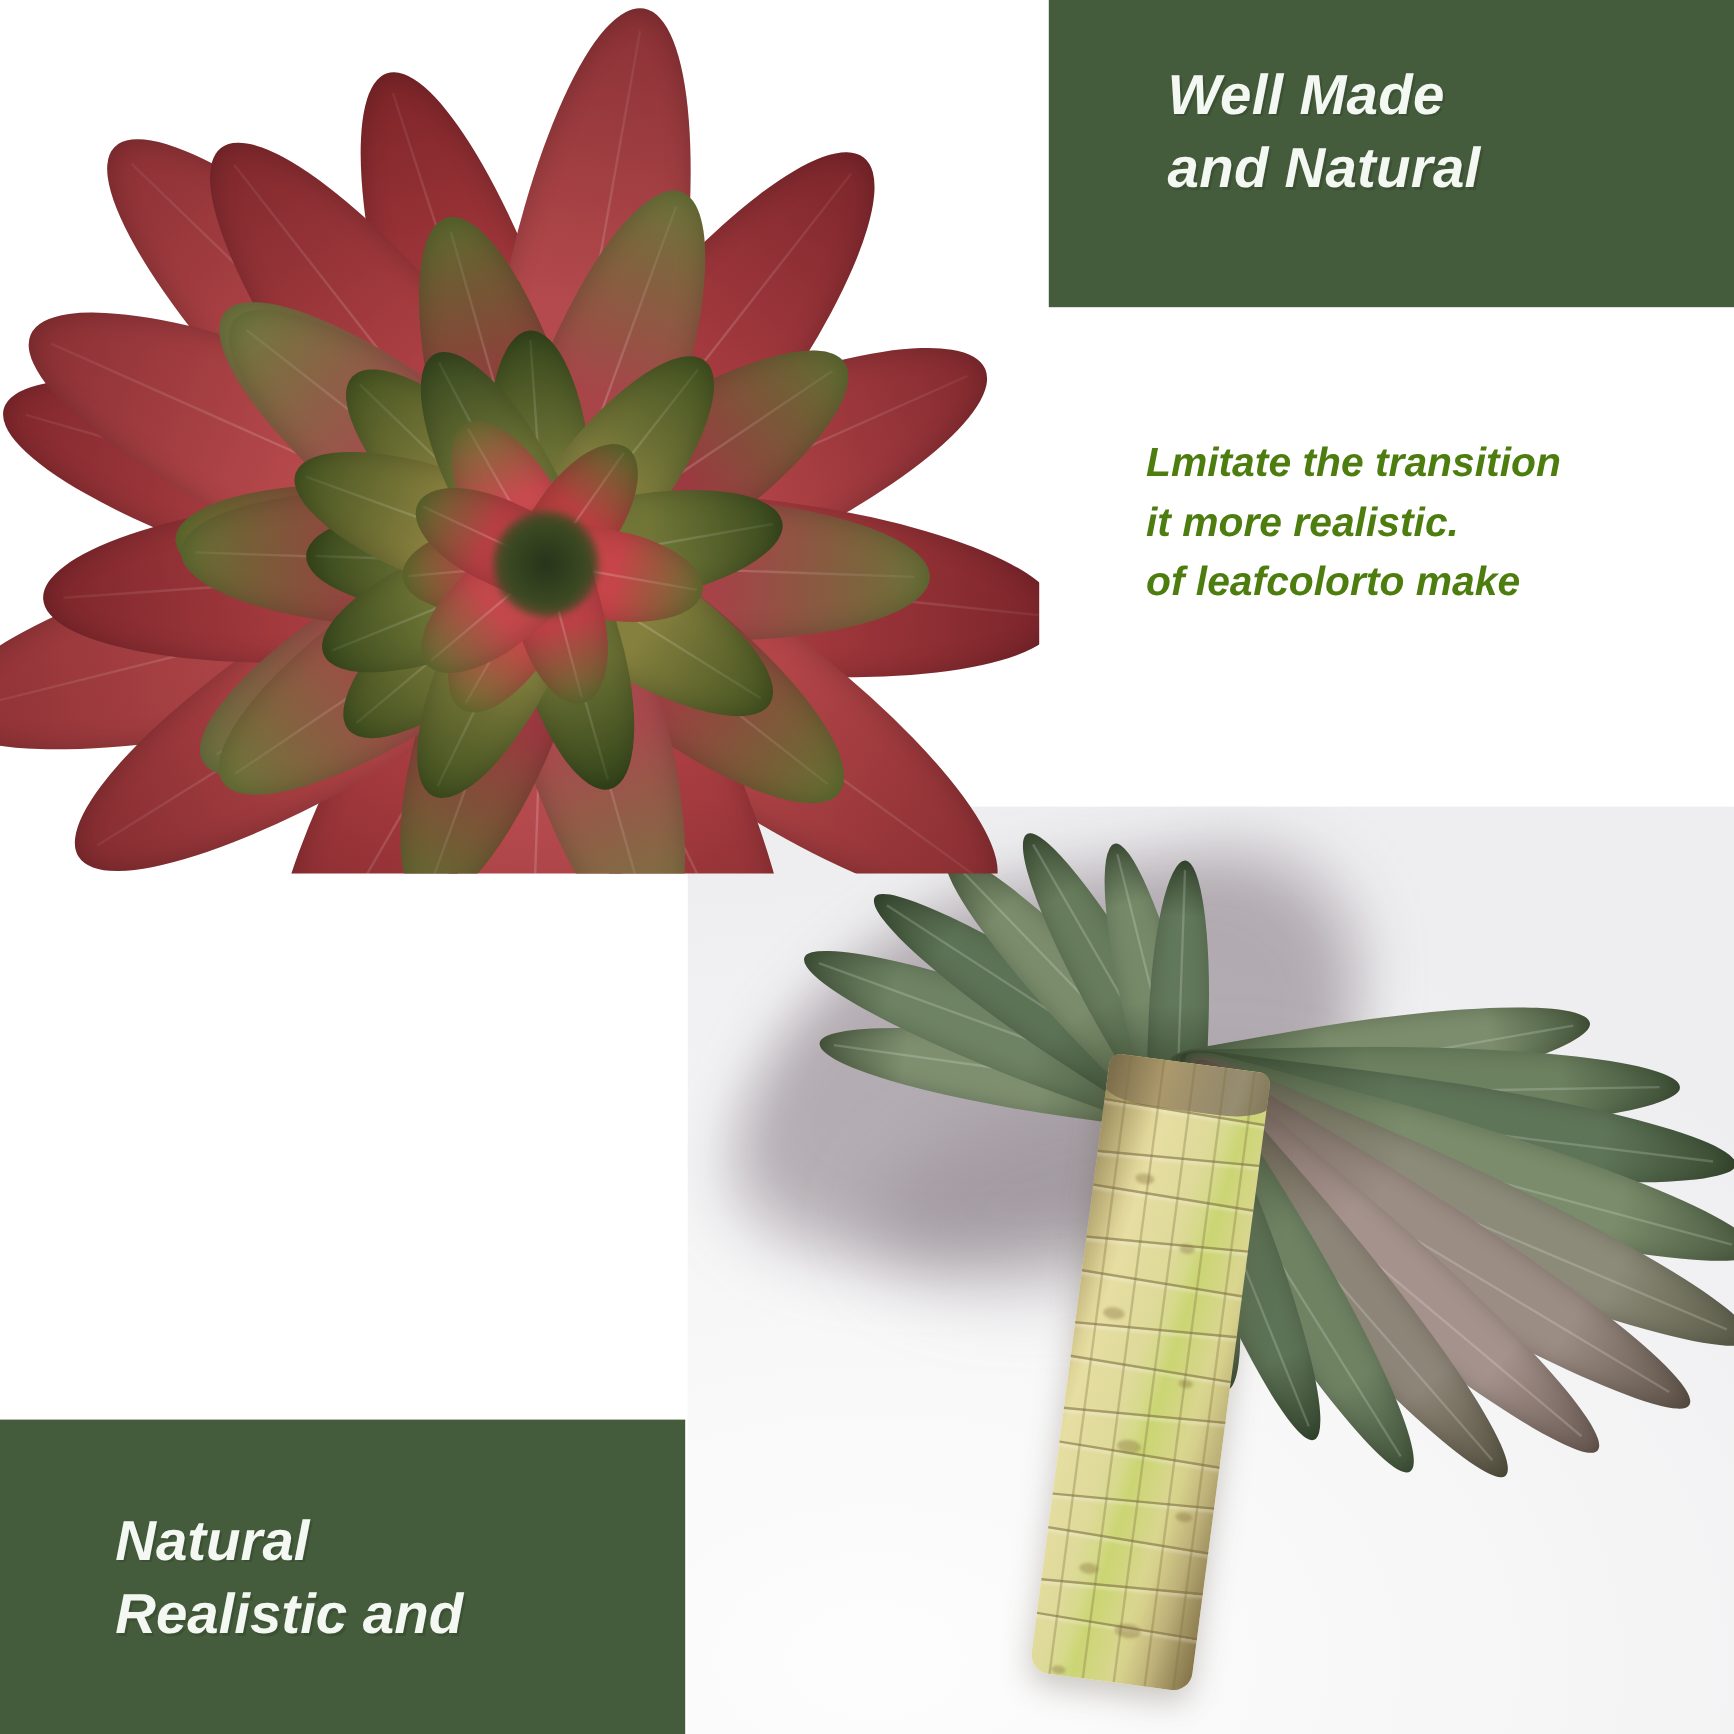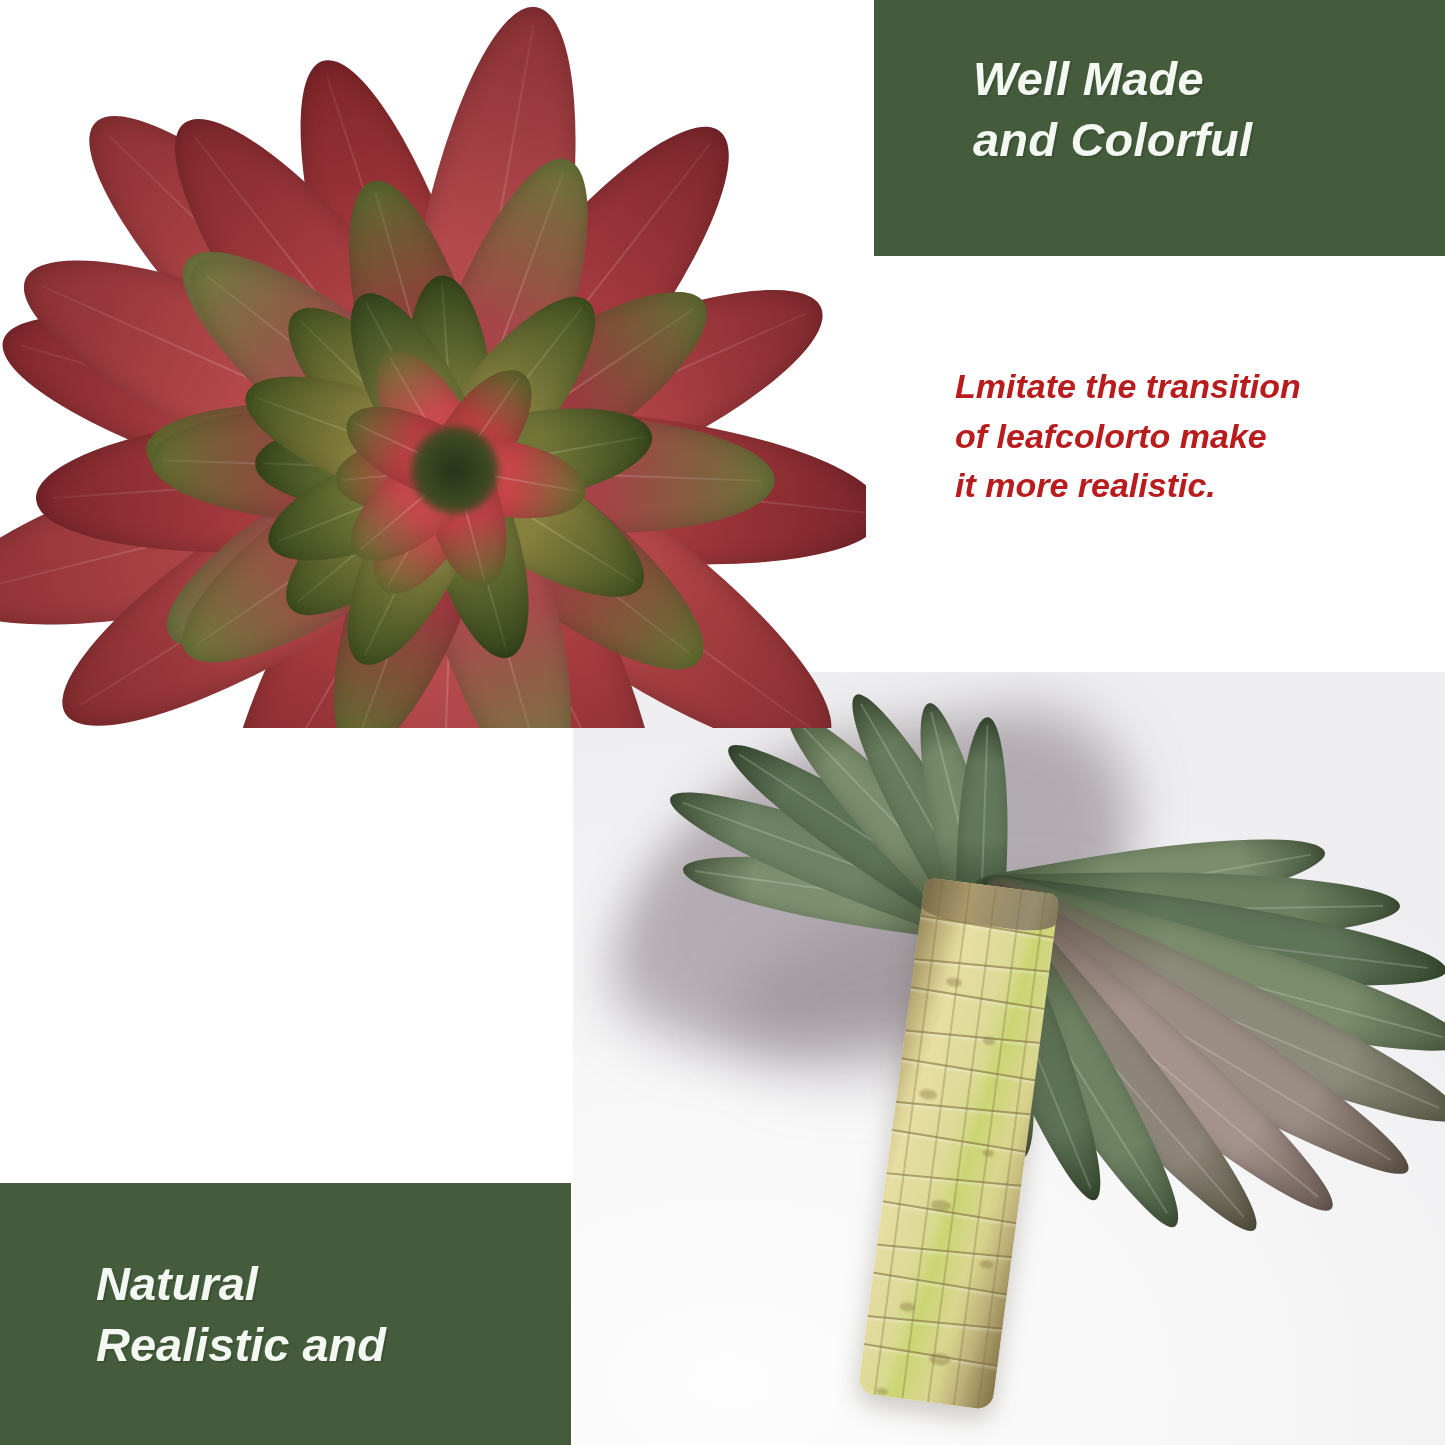--- a/index.html
+++ b/index.html
@@ -37,21 +37,21 @@
   .panel-head .htxt{
     position:absolute;left:99px;top:48px;width:460px;
     color:#f4f8f2;font-size:47px;line-height:1.30;
     font-weight:bold;font-style:italic;letter-spacing:.2px;
     text-shadow:2px 2px 0 rgba(0,0,0,.13);
   }
 
   
   .copy-right{
     position:absolute;left:955px;top:362px;width:470px;
-    color:#b91c1c;font-size:34px;line-height:1.46;
+    color:#4d7c0f;font-size:34px;line-height:1.46;
     font-weight:bold;font-style:italic;
   }
 
   
   .photo-bottom{
     position:absolute;left:573px;top:672px;width:872px;height:773px;
     overflow:hidden;background:#ffffff;
   }
   .pb-bg{position:absolute;inset:0;
     background:
@@ -283,28 +283,28 @@
         <div class="lf" style="width: 70px; height: 118px; left: 420px; top: 470px; transform-origin: 50% 0%; transform: rotate(475deg); background: linear-gradient(to top, rgb(97, 108, 46) 0%, rgb(182, 63, 67) 55%, rgb(182, 63, 67) 100%); border-radius: 14% 14% 50% 50% / 8% 8% 62% 62%; z-index: 4; box-shadow: rgba(0, 0, 0, 0.22) 0px 0px 22px inset;">
           <div class="vein"></div>
         </div>
         <div style="position: absolute; left: 411px; top: 426px; width: 88px; height: 88px; border-radius: 50%; background: radial-gradient(circle, rgb(39, 51, 26) 0%, rgb(59, 74, 34) 55%, rgba(59, 74, 34, 0) 100%); z-index: 5; filter: blur(3px);"></div>
       </div>
   </div>
 
   <div class="panel-head">
     <div class="htxt">
       <span class="nowrapline">Well Made</span>
-      <span class="nowrapline">and Colorful</span>
+      <span class="nowrapline">and Natural</span>
     </div>
   </div>
 
   <div class="copy-right">
     <span class="nowrapline">Lmitate the transition</span>
+    <span class="nowrapline">it more realistic.</span>
     <span class="nowrapline">of leafcolorto make</span>
-    <span class="nowrapline">it more realistic.</span>
   </div>
 
   <div class="photo-bottom">
     <div class="pb-bg"></div>
     <div class="pb-shadow"></div>
     <div class="pb-shadow2"></div>
     <div class="fan" id="fan">
         <div class="fl" style="width: 300px; height: 62px; transform: rotate(188deg) translateY(-31px); background: linear-gradient(to right, rgb(76, 92, 65) 0%, rgb(126, 143, 111) 38%, rgb(126, 143, 111) 76%, rgb(76, 92, 65) 100%); border-radius: 6% 70% 70% 6% / 10% 52% 48% 10%; box-shadow: rgba(0, 0, 0, 0.2) 0px 0px 16px inset;">
           <i></i>
         </div>

